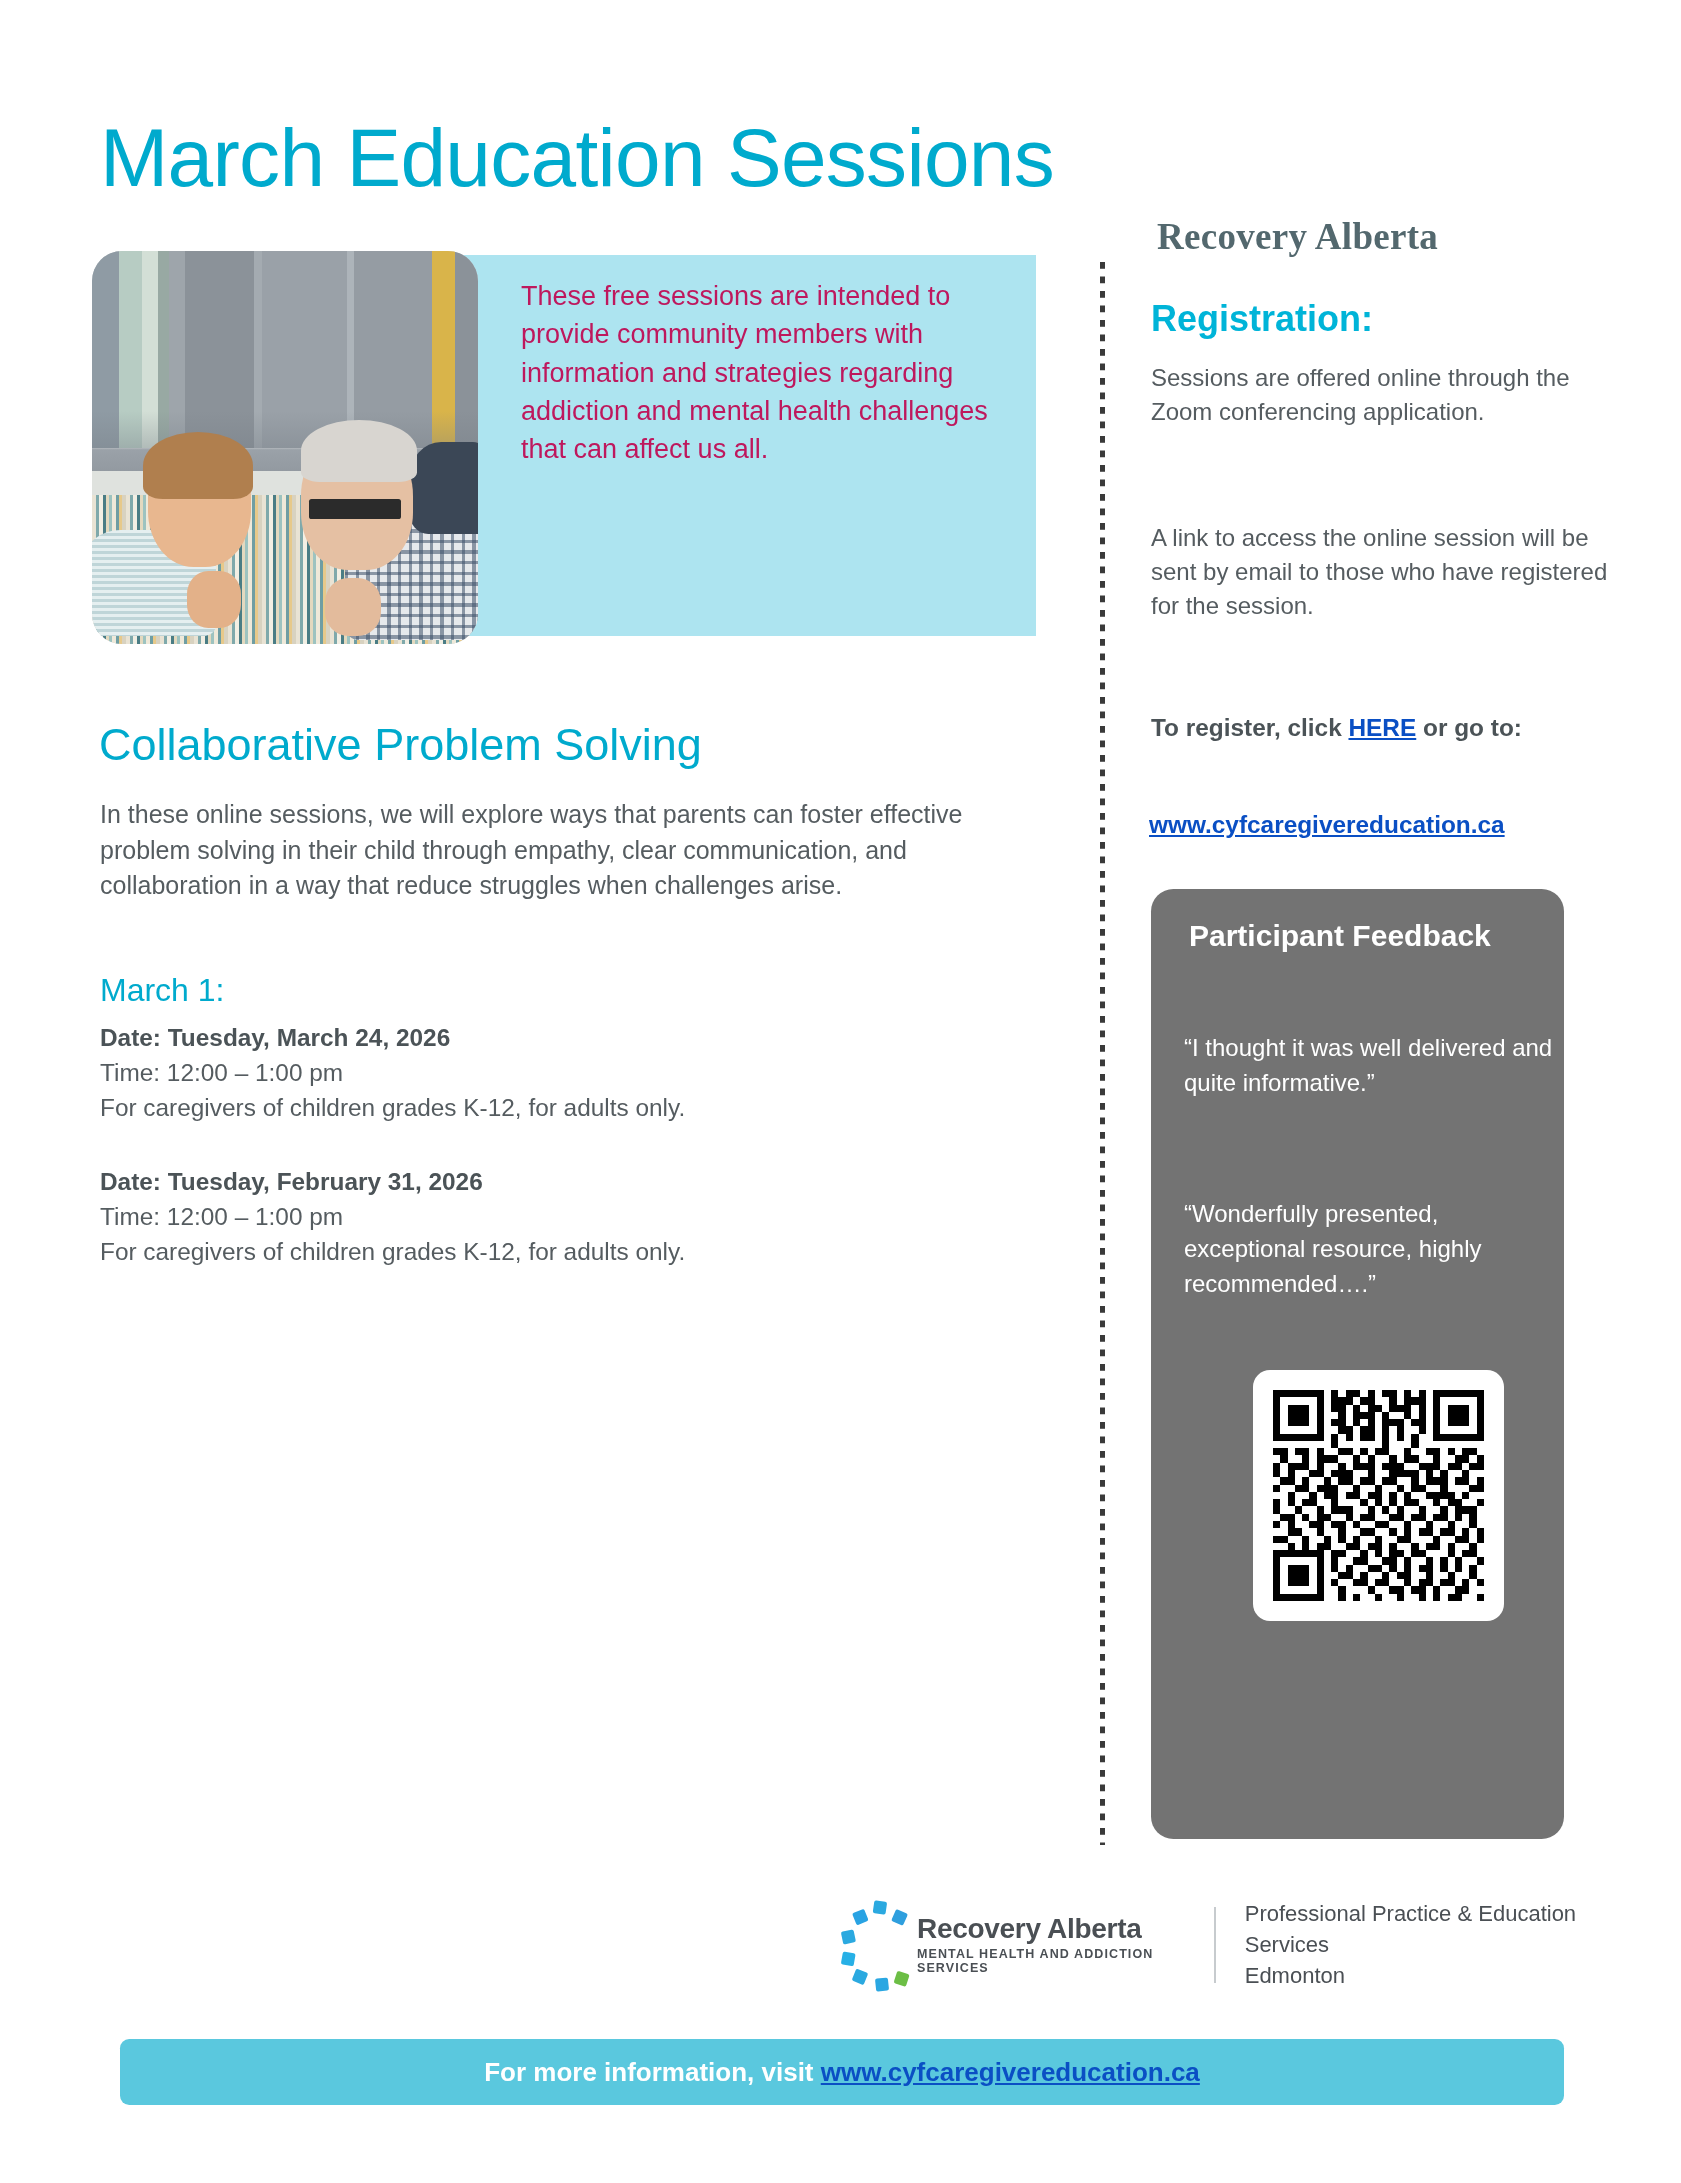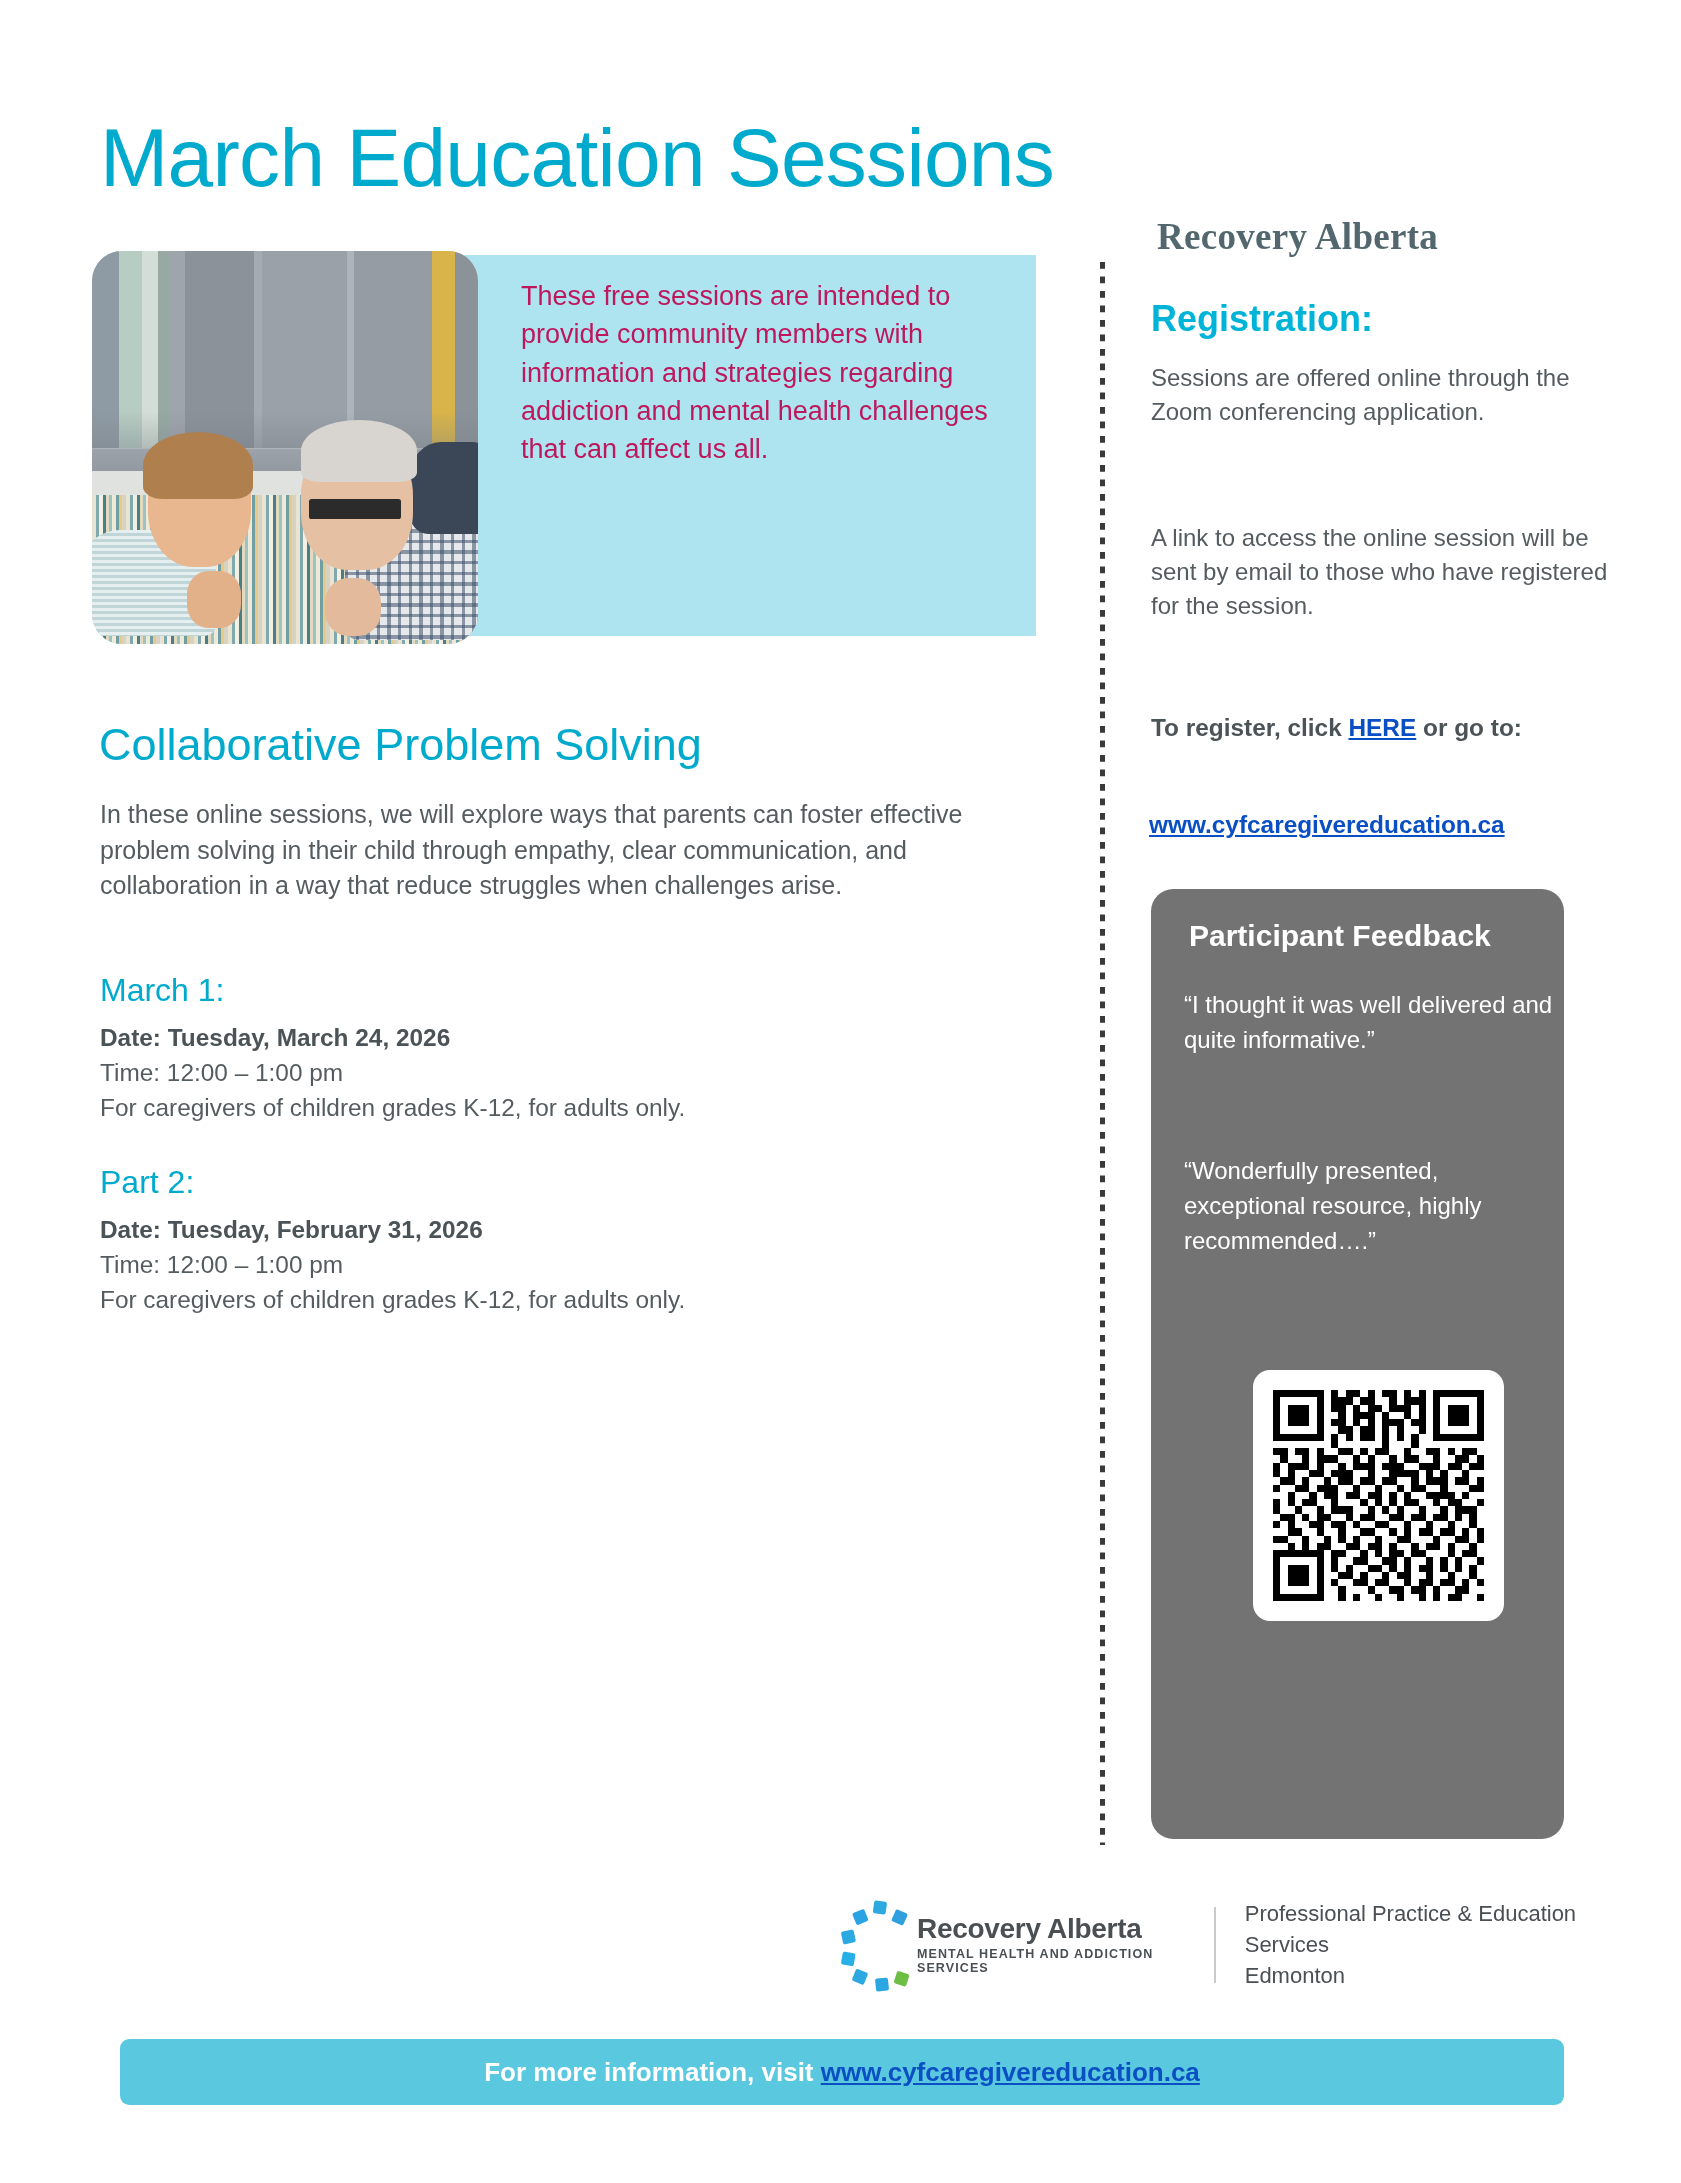--- a/index.html
+++ b/index.html
@@ -298,20 +298,21 @@
     font-weight: bold;
     color: #ffffff;
   }
   .feedback-quote {
     position: absolute;
     left: 33px;
     width: 376px;
     font-size: 24px;
     line-height: 1.46;
     color: #ffffff;
+    margin-top: 43px;
   }
   .qr-wrap {
     position: absolute;
     left: 102px;
     top: 481px;
     width: 251px;
     height: 251px;
     background: #ffffff;
     border-radius: 17px;
     display: flex;
@@ -432,21 +433,20 @@
   <div class="section-body">In these online sessions, we will explore ways that parents can foster effective problem solving in their child through empathy, clear communication, and collaboration in a way that reduce struggles when challenges arise.</div>
 
   <div class="part-block" style="top:972px;">
     <div class="part-label">March 1:</div>
     <div class="part-line bold">Date: Tuesday, March 24, 2026</div>
     <div class="part-line">Time: 12:00 – 1:00 pm</div>
     <div class="part-line">For caregivers of children grades K-12, for adults only.</div>
   </div>
 
   <div class="part-block" style="top:1164px;">
-    <div class="part-label">Part 2:</div>
     <div class="part-line bold">Date: Tuesday, February 31, 2026</div>
     <div class="part-line">Time: 12:00 – 1:00 pm</div>
     <div class="part-line">For caregivers of children grades K-12, for adults only.</div>
   </div>
 
   <div class="reg-title">Registration:</div>
   <div class="reg-p" style="top:521px;">A link to access the online session will be sent by email to those who have registered for the session.</div>
   <div class="reg-p" style="top:361px;">Sessions are offered online through the Zoom conferencing application.</div>
 
   <div class="reg-bold">

